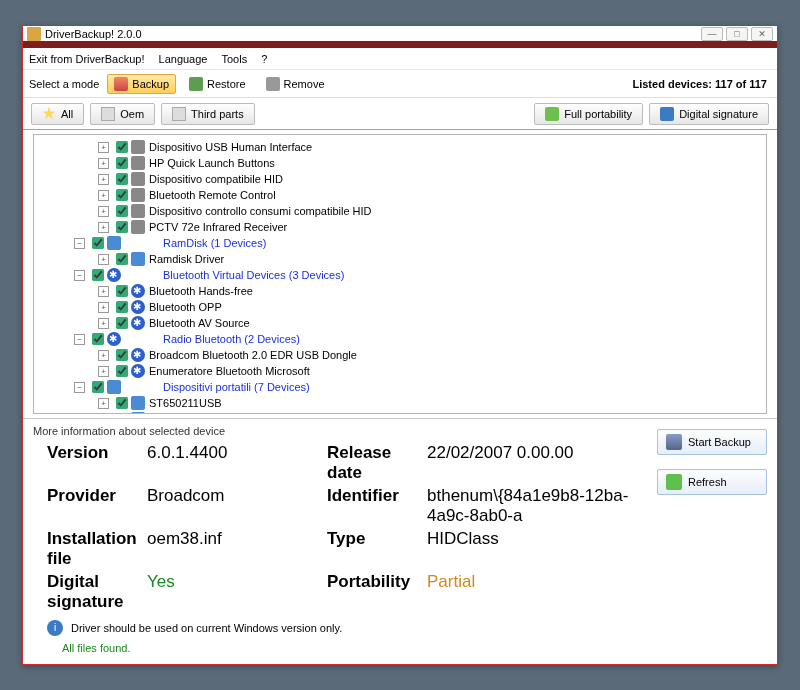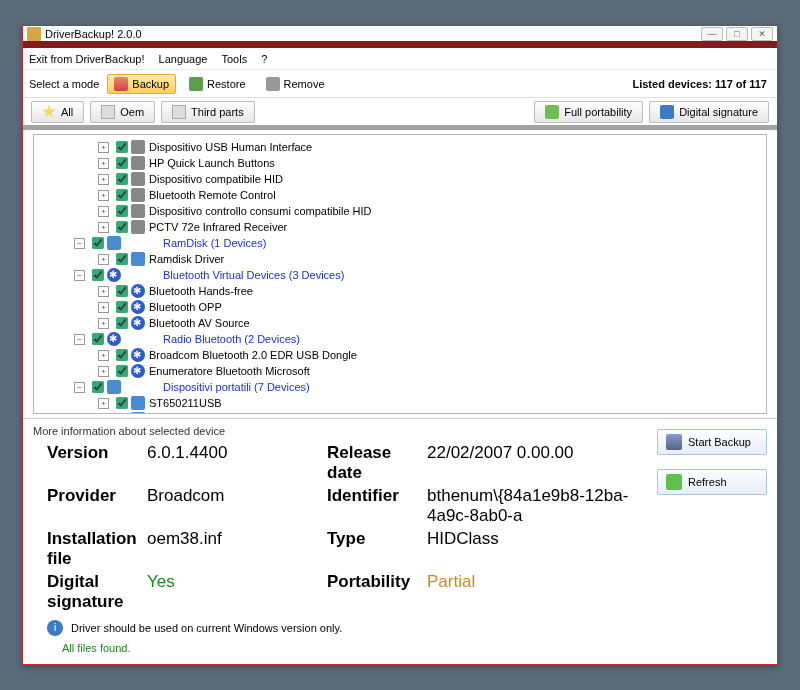--- a/index.html
+++ b/index.html
@@ -82,21 +82,21 @@
   .ico-restore { background: #5a9e4e; }
   .ico-remove { background: #999; }
   .spacer { flex: 1; }
   .listed { font-weight: bold; margin-right: 4px; }
   .filterbar {
     height: 32px;
     display: flex;
     align-items: center;
     padding: 4px 8px;
     gap: 6px;
-    border-bottom: 5px solid #a3a3a3;
+    border-bottom: 1px solid #a3a3a3;
   }
   .tb-btn {
     height: 22px;
     display: inline-flex;
     align-items: center;
     gap: 5px;
     padding: 0 10px;
     border: 1px solid #bcbcbc;
     background: linear-gradient(#fefefe,#e6e6e6);
     border-radius: 2px;

